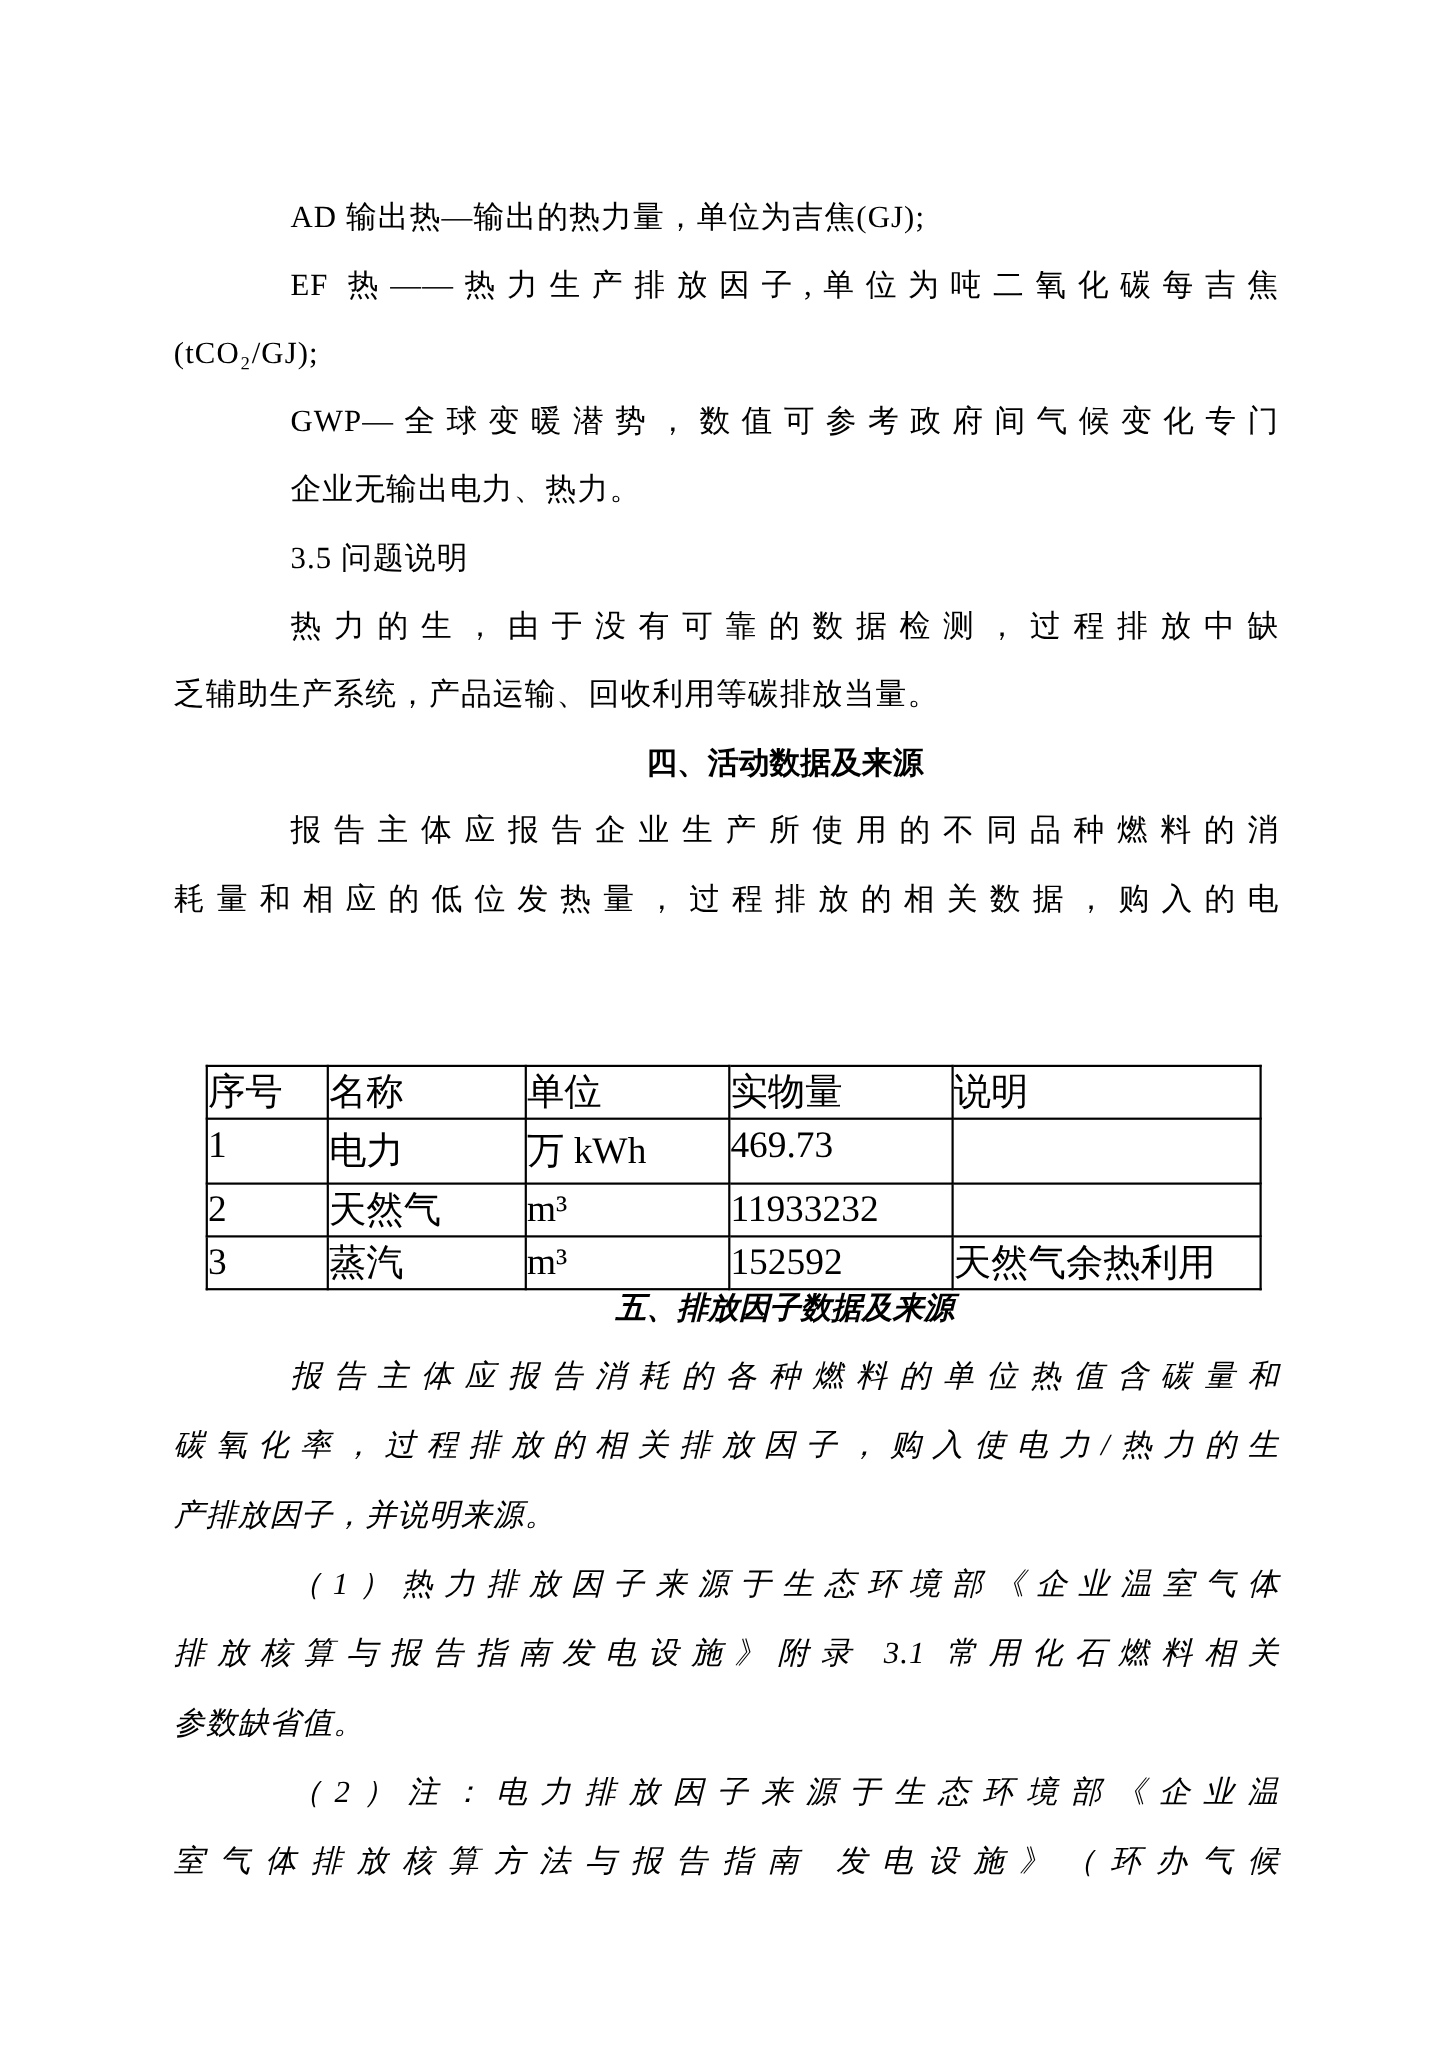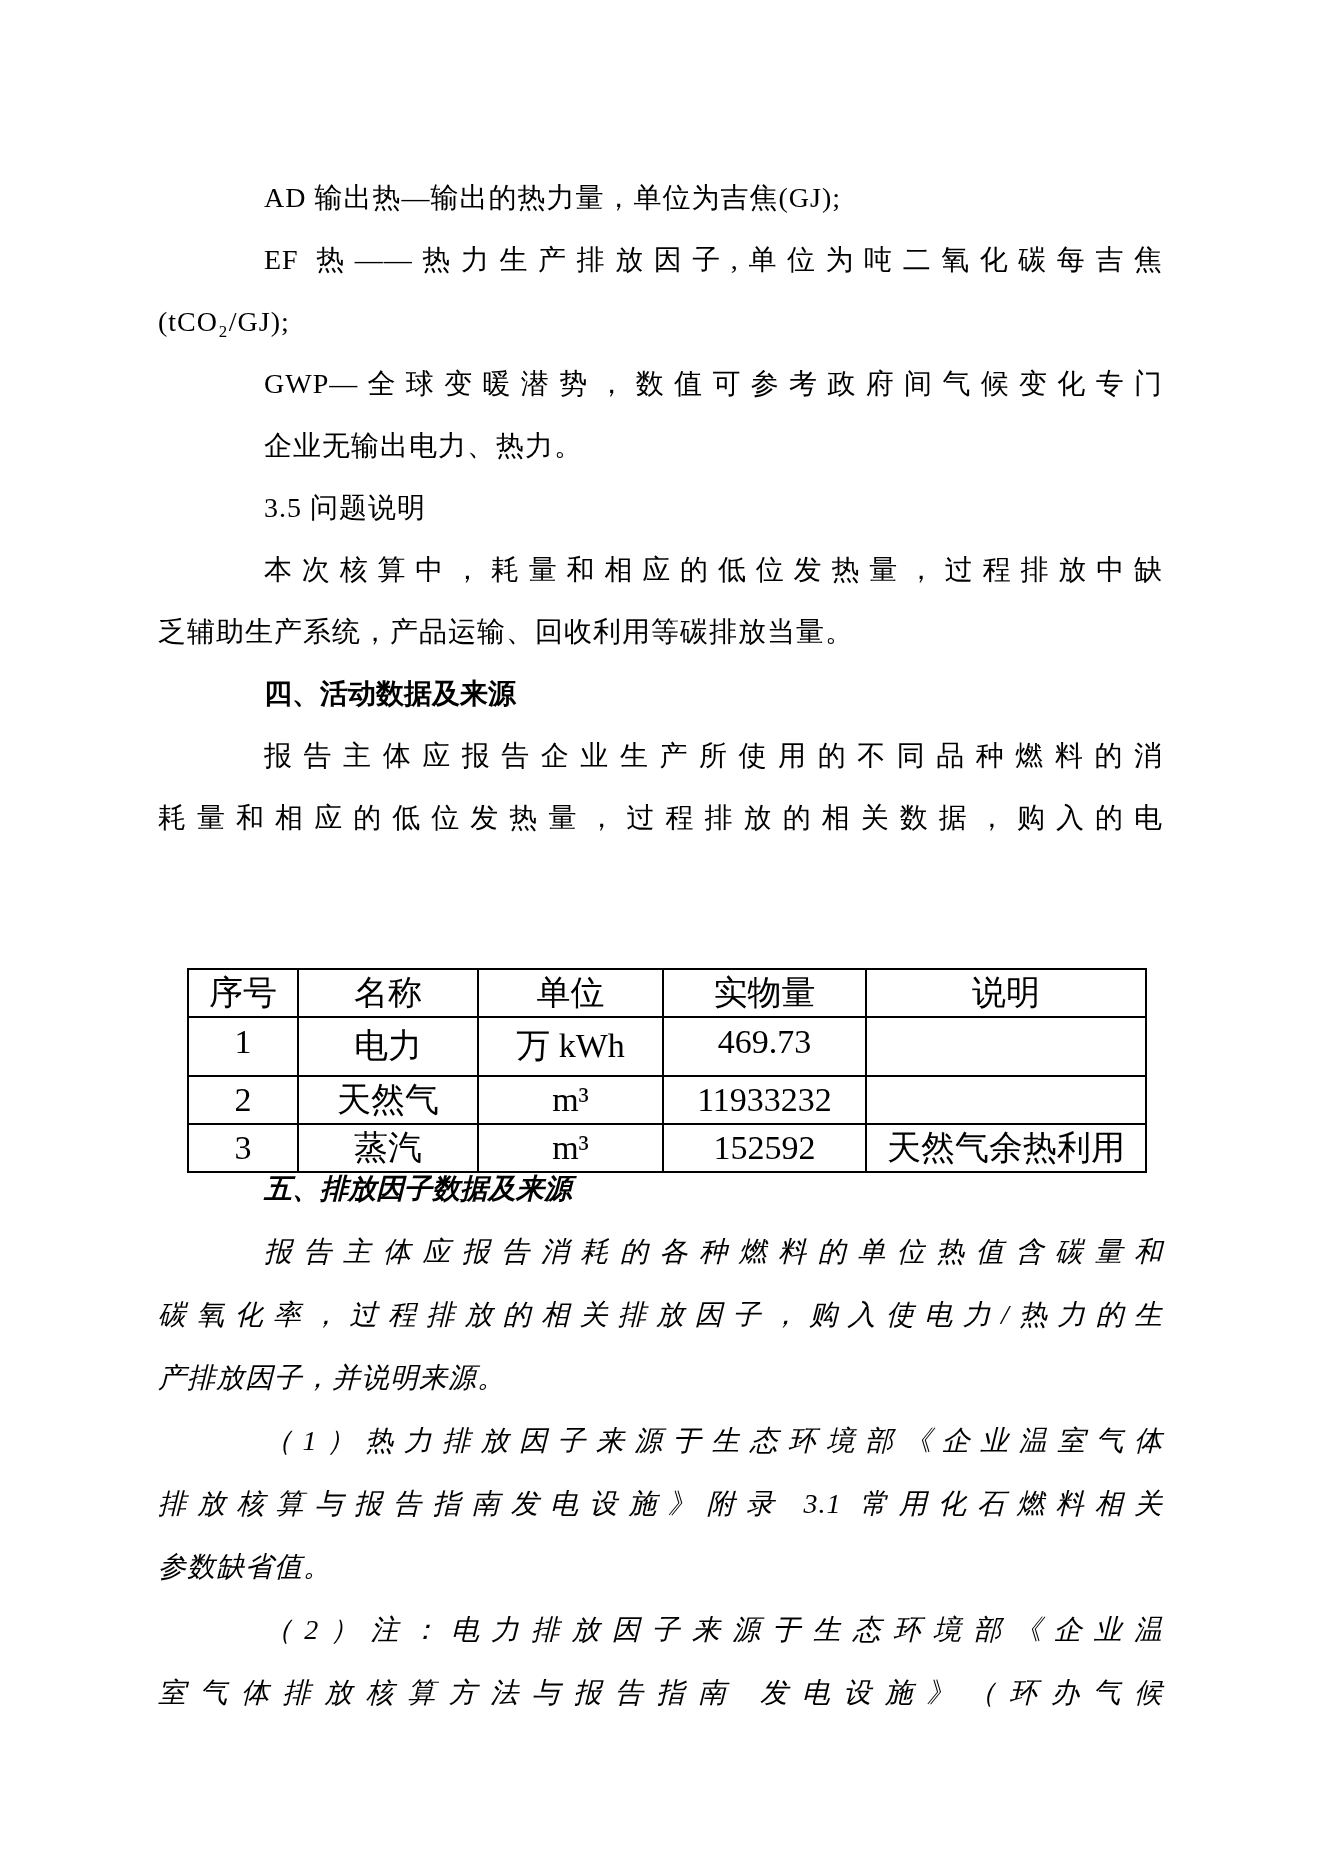--- a/index.html
+++ b/index.html
@@ -44,35 +44,36 @@
     text-align-last: justify;
     text-justify: inter-character;
   }
   .line.indent {
     padding-left: 106px;
   }
   .line.heading {
     font-family: "Liberation Sans", "DejaVu Sans", sans-serif;
     font-weight: bold;
     letter-spacing: 0px;
+    text-align: center;
   }
   table.data-table {
     position: absolute;
     left: 187px;
     top: 968px;
     width: 958px;
     border-collapse: collapse;
     table-layout: fixed;
     font-size: 34px;
     font-family: "Liberation Serif", "DejaVu Serif", serif;
   }
   table.data-table th,
   table.data-table td {
     border: 2px solid #000000;
-    text-align: center;
+    text-align: left;
     vertical-align: middle;
     font-weight: normal;
     padding: 0;
     overflow: hidden;
   }
   table.data-table tr.header-row th { height: 38px; }
   table.data-table tr.row-1 td { height: 52px; vertical-align: top; padding-top: 5px; }
   table.data-table tr.row-2 td { height: 36px; }
   table.data-table tr.row-3 td { height: 45px; }
   col.c1 { width: 110px; }
@@ -86,21 +87,21 @@
 
 <div class="page">
 
   <div class="text-block block-1">
     <div class="line indent">AD 输出热—输出的热力量，单位为吉焦(GJ);</div>
     <div class="line indent justify">EF 热——热力生产排放因子,单位为吨二氧化碳每吉焦</div>
     <div class="line">(tCO₂/GJ);</div>
     <div class="line indent justify">GWP—全球变暖潜势，数值可参考政府间气候变化专门</div>
     <div class="line indent">企业无输出电力、热力。</div>
     <div class="line indent">3.5 问题说明</div>
-    <div class="line indent justify">本次核算中，耗量和相应的低位发热量，过程排放中缺</div>
+    <div class="line indent justify">热力的生，由于没有可靠的数据检测，过程排放中缺</div>
     <div class="line">乏辅助生产系统，产品运输、回收利用等碳排放当量。</div>
     <div class="line indent heading">四、活动数据及来源</div>
     <div class="line indent justify">报告主体应报告企业生产所使用的不同品种燃料的消</div>
     <div class="line justify">耗量和相应的低位发热量，过程排放的相关数据，购入的电</div>
   </div>
 
   <table class="data-table">
     <colgroup>
       <col class="c1">
         <col class="c2">

